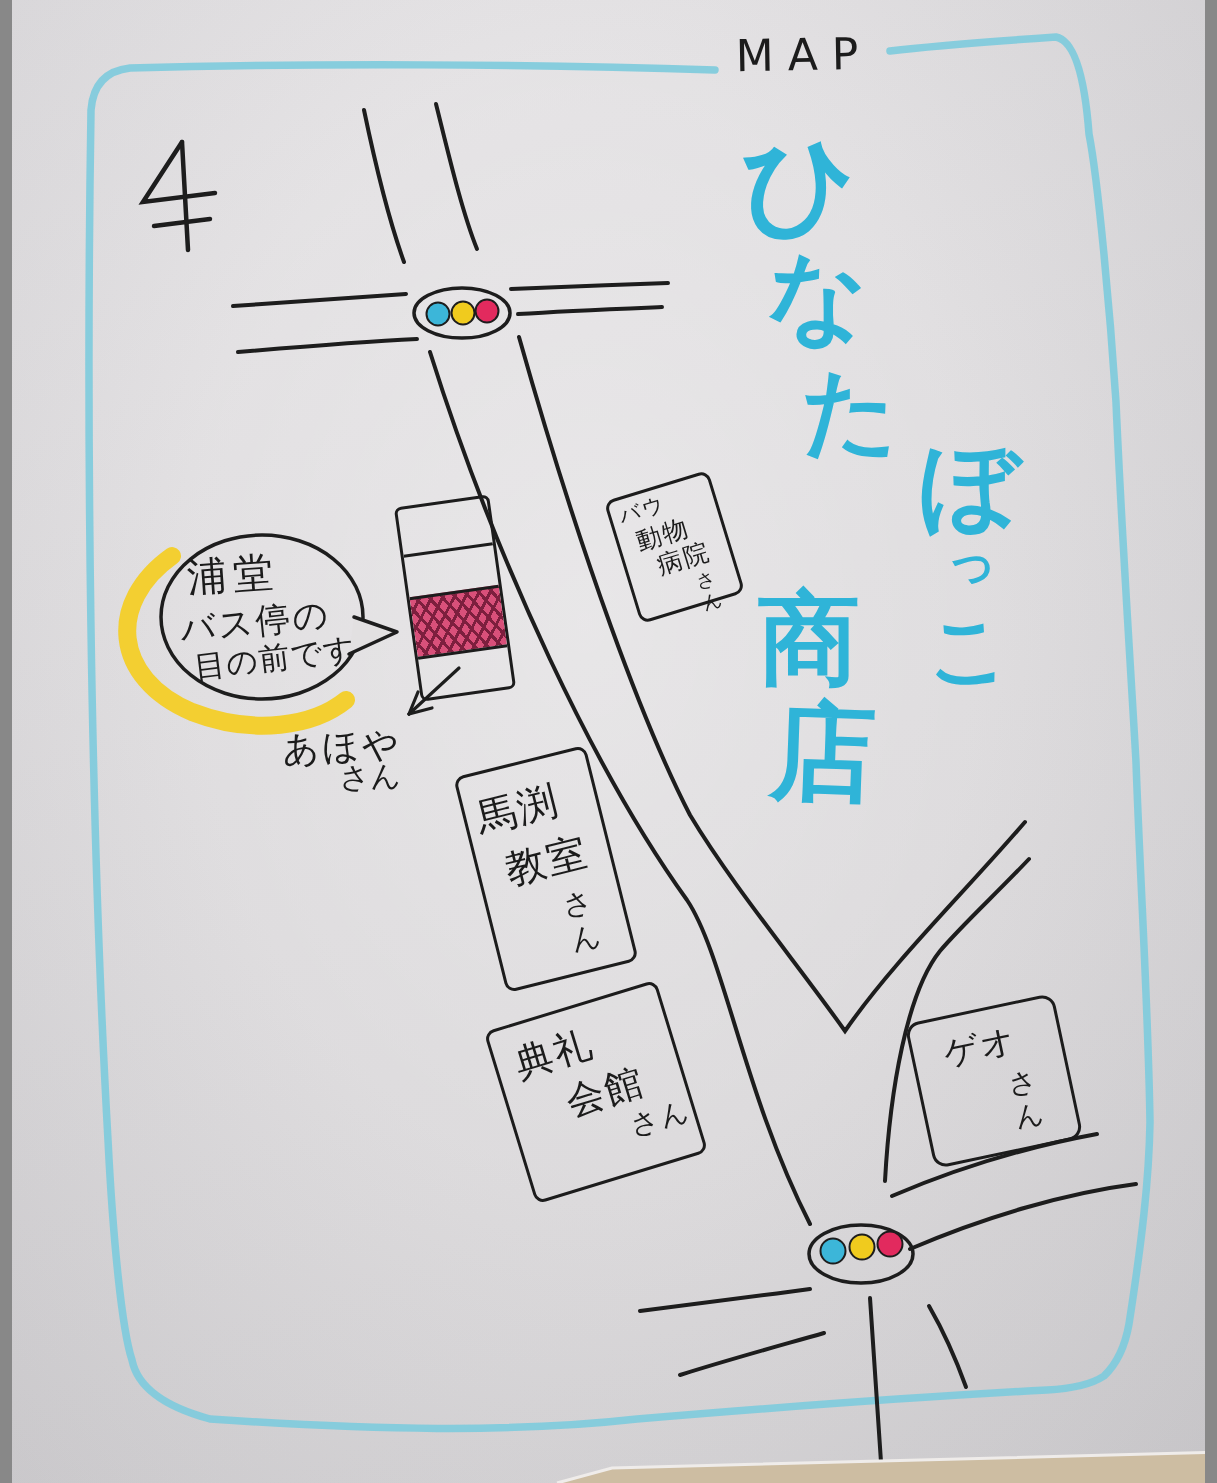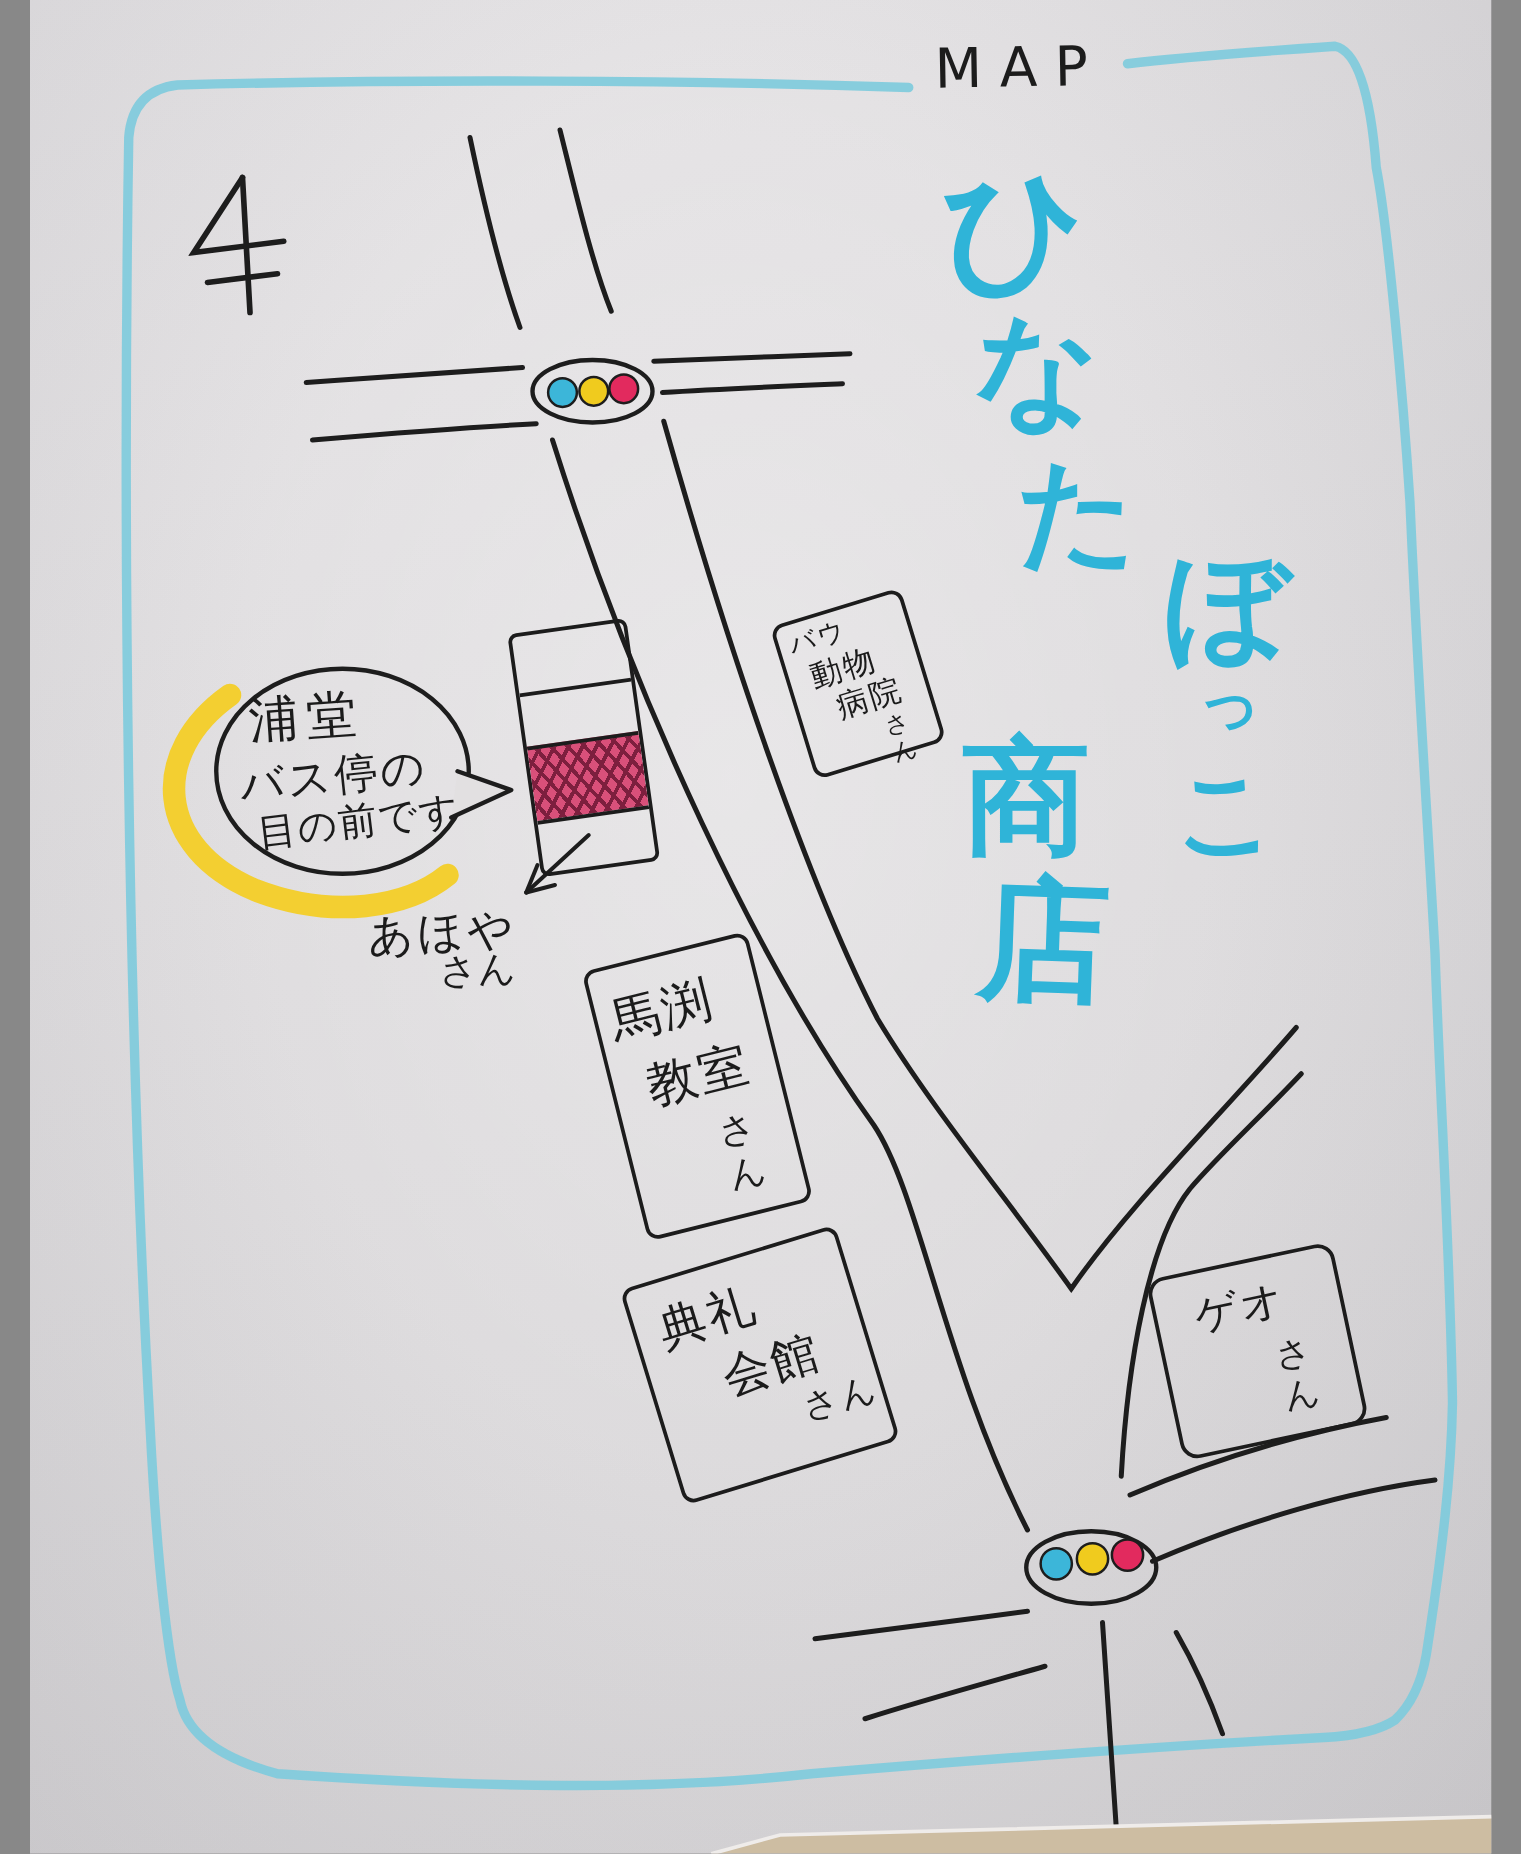--- a/index.html
+++ b/index.html
@@ -6,20 +6,21 @@
   .stage{
     position:relative;
     width:1169px;height:1483px;
     margin:0 auto;
     overflow:hidden;
     background:
       radial-gradient(ellipse at 48% 42%, rgba(255,255,255,0.30) 0%, rgba(255,255,255,0.05) 45%, rgba(70,70,80,0.12) 100%),
       linear-gradient(160deg,#e6e4e6 0%, #dedcde 45%, #d8d6d8 100%);
     font-family:"DejaVu Sans","Liberation Sans",sans-serif;
     color:#1d1d1d;
+    padding-left:24px;
   }
   .art{position:absolute;left:0;top:0;width:1217px;height:1483px;}
   .label{position:absolute;transform:translate(-50%,-50%);white-space:nowrap;line-height:1;}
   .map-label{font-size:44px;letter-spacing:14px;color:#1c1c1c;transform:translate(-50%,-50%) rotate(-1deg);}
   .title-char{font-weight:700;color:#2fb4d8;}
   .bubble-line,.note-line{color:#1b1b1b;}
   .building{
     position:absolute;box-sizing:border-box;
     border:3.5px solid #1c1c1c;border-radius:10px;
     background:transparent;

